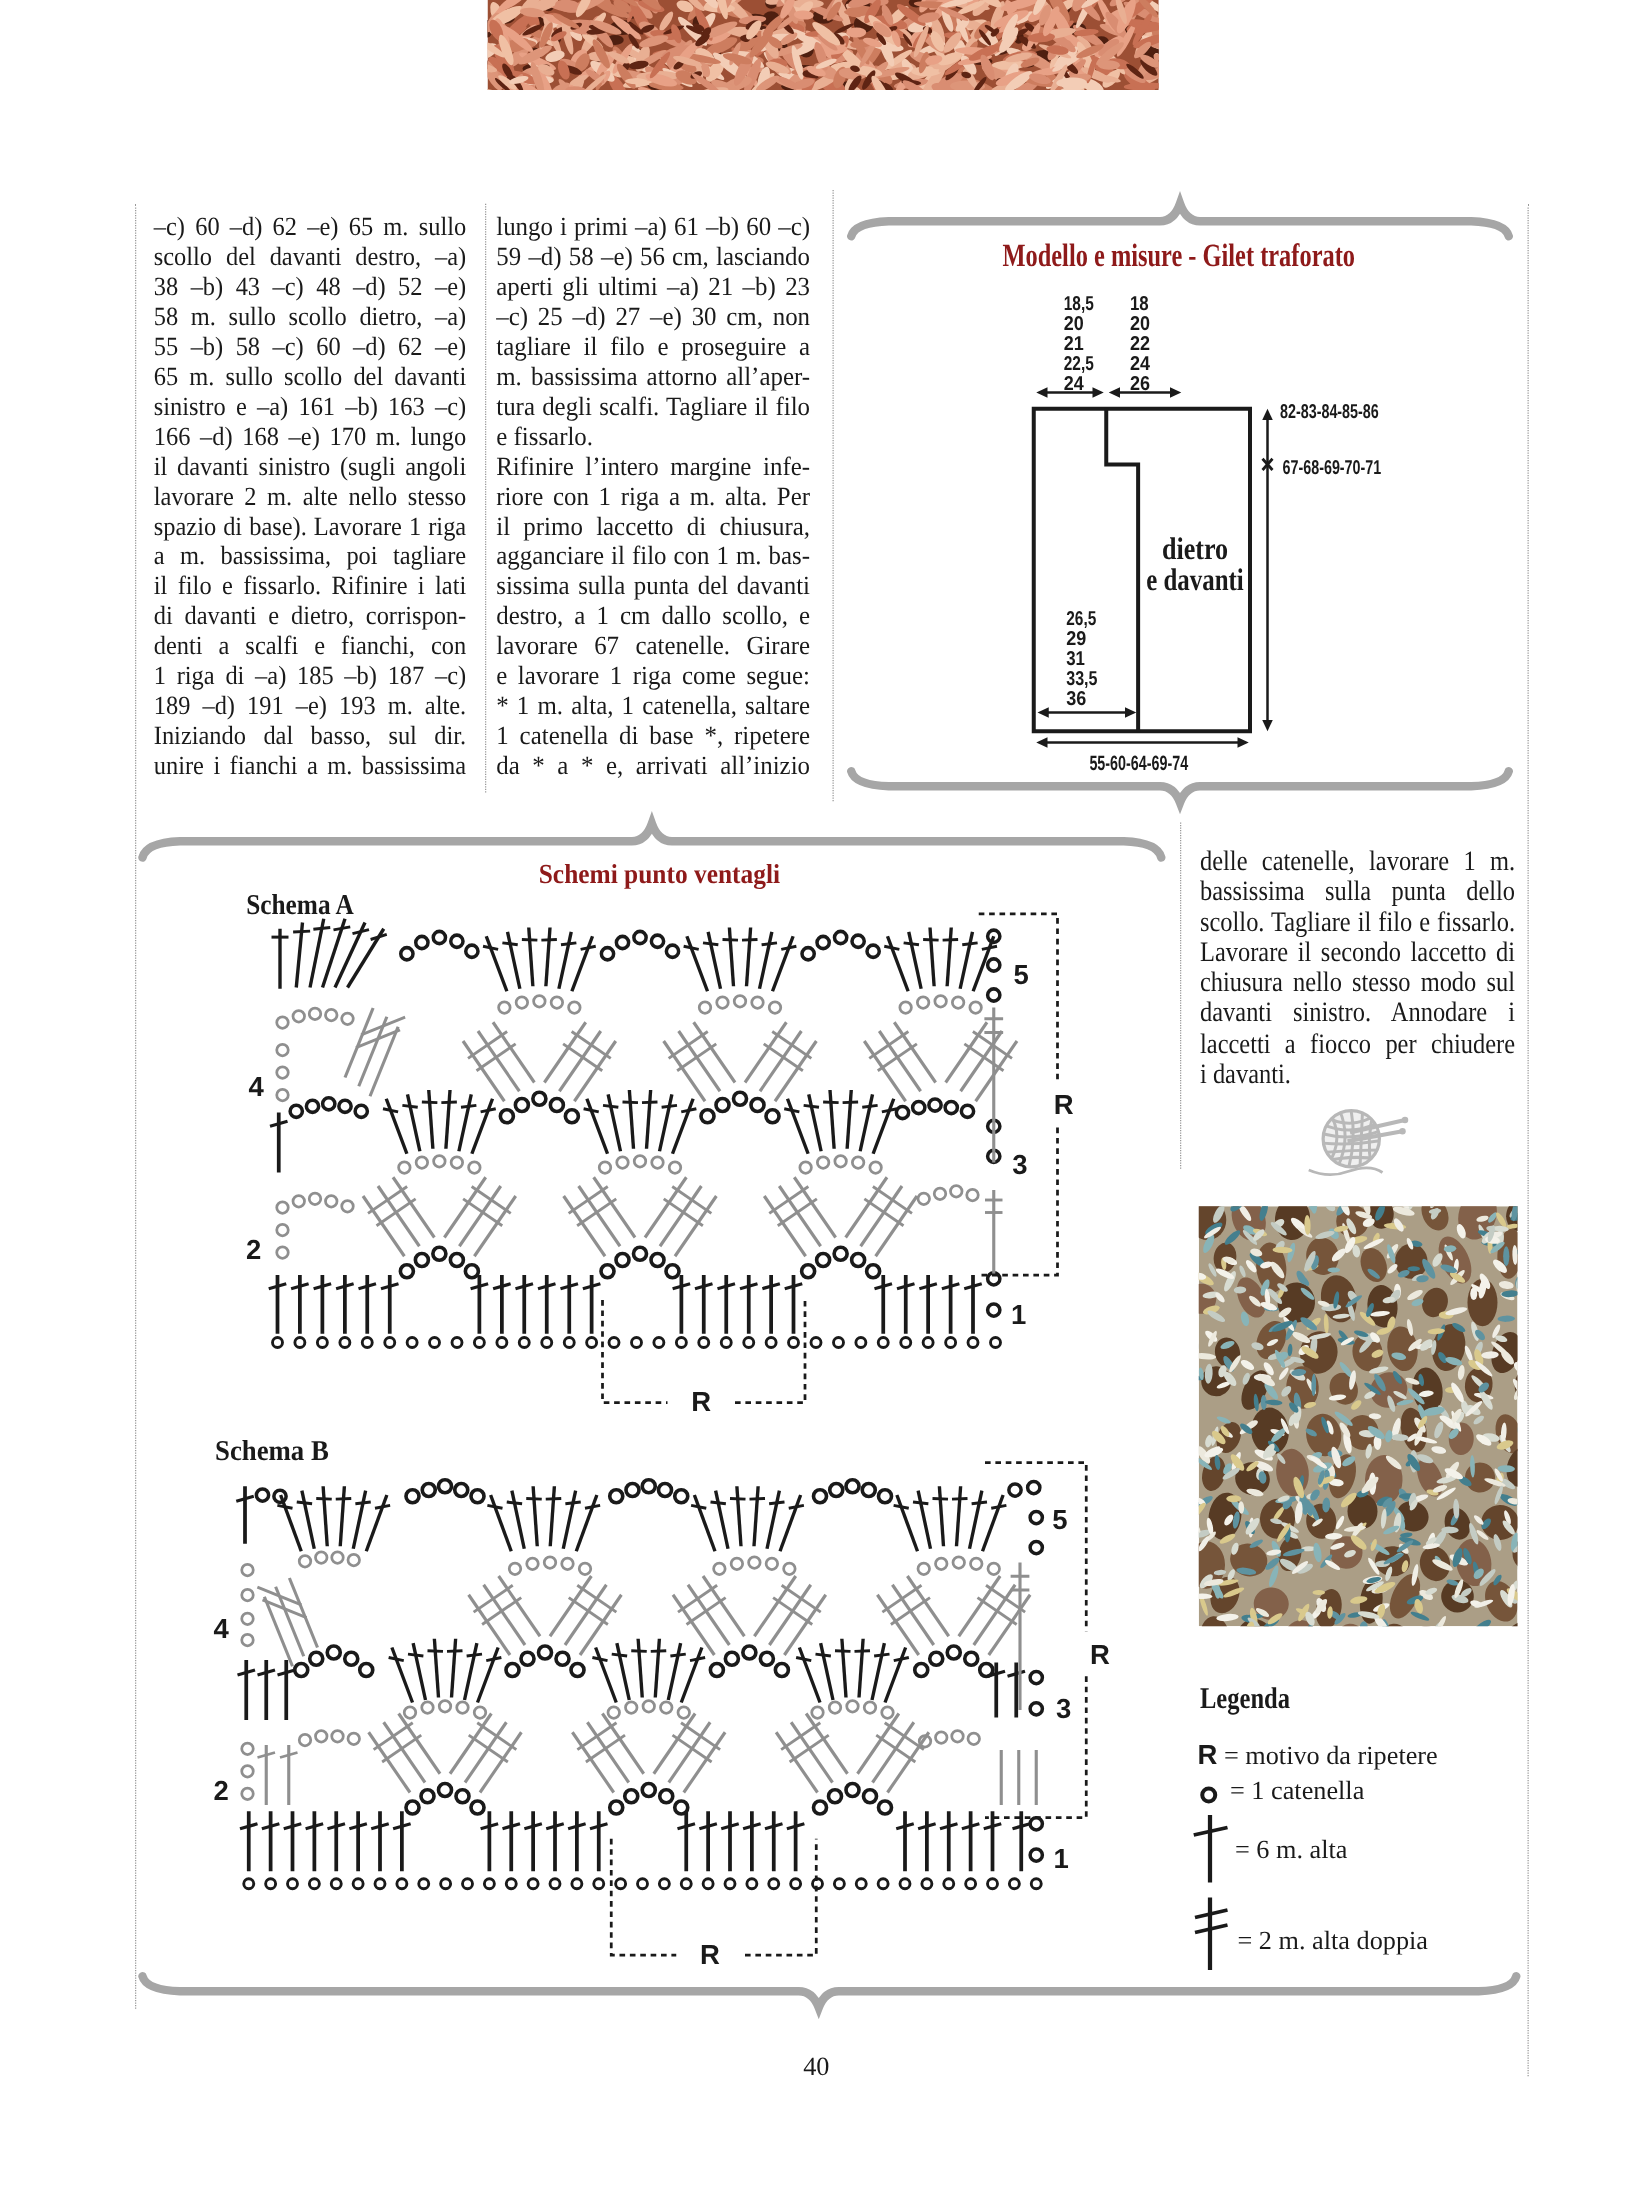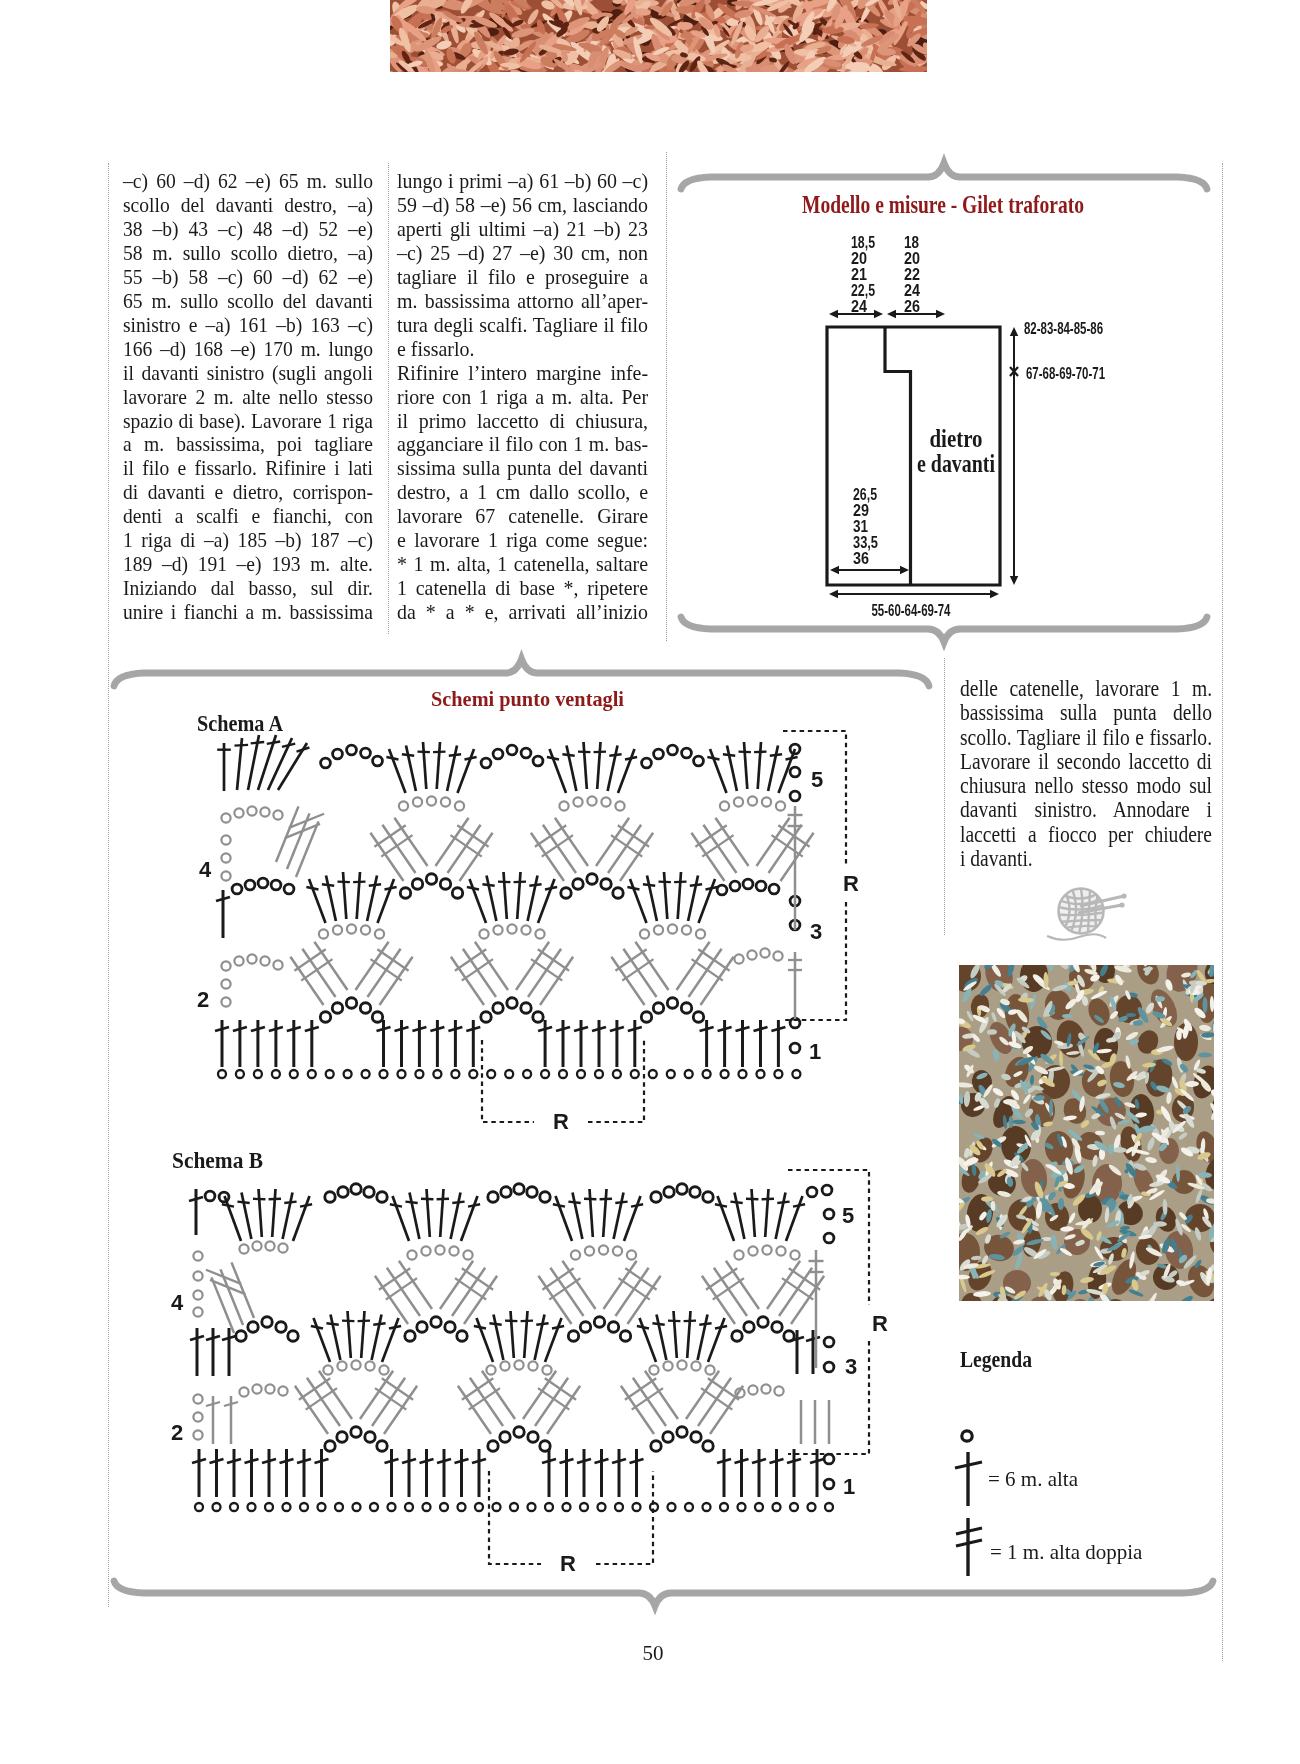--- a/index.html
+++ b/index.html
@@ -1329,22 +1329,26 @@
 <div class="col c3" style="left:960px;top:677px;width:290.1px;line-height:24.3px;transform:scaleX(0.8688)">
       <div>delle catenelle, lavorare 1 m.</div>
       <div>bassissima sulla punta dello</div>
       <div>scollo. Tagliare il filo e fissarlo.</div>
       <div>Lavorare il secondo laccetto di</div>
       <div>chiusura nello stesso modo sul</div>
       <div>davanti sinistro. Annodare i</div>
       <div>laccetti a fiocco per chiudere</div>
       <div class="lst">i davanti.</div>
     </div>
+<div class="gs" style="position:absolute;left:958px;top:1390px;width:270px;font-size:21px;line-height:28px">
+<div><span style="font-family:'Liberation Sans',sans-serif;font-weight:bold;font-size:22px">R</span> = motivo da ripetere</div>
+<div style="margin-left:26px">= 1 catenella</div>
+</div>
 <div class="gs" style="position:absolute;left:988px;top:1467px;font-size:21px">= 6 m. alta</div>
-<div class="gs" style="position:absolute;left:990px;top:1540px;font-size:21px">= 1 m. alta doppia</div>
+<div class="gs" style="position:absolute;left:990px;top:1540px;font-size:21px">= 2 m. alta doppia</div>
 <svg class="ovl" width="1300" height="1764" viewBox="0 0 1300 1764">
       <path d="M681,189 Q684,178 711,177 L928.0,177 Q939.0,177 944.0,163 Q949.0,177 960.0,177 L1177,177 Q1204,178 1207,189" fill="none" stroke="#a6a6a6" stroke-width="6.8" stroke-linecap="round"></path>
       <path d="M681,617 Q684,628 711,629 L928.0,629 Q939.0,629 944.0,642 Q949.0,629 960.0,629 L1177,629 Q1204,628 1207,617" fill="none" stroke="#a6a6a6" stroke-width="6.8" stroke-linecap="round"></path>
       <path d="M114,686 Q117,674 144,673 L505.5,673 Q516.5,673 521.5,659 Q526.5,673 537.5,673 L899,673 Q926,674 929,686" fill="none" stroke="#a6a6a6" stroke-width="6.8" stroke-linecap="round"></path>
       <path d="M114,1581 Q117,1592 144,1593 L639,1593 Q650,1593 655,1606 Q660,1593 671,1593 L1183,1593 Q1210,1592 1213,1581" fill="none" stroke="#a6a6a6" stroke-width="6.8" stroke-linecap="round"></path>
       <path d="M827,327 H1000 V585 H827 Z" fill="none" stroke="#1a1a1a" stroke-width="3.2"></path>
       <path d="M885,327 V371.5 H910.5 V585" fill="none" stroke="#1a1a1a" stroke-width="3.2"></path>
       <text x="851" y="248" font-family="Liberation Sans, sans-serif" font-weight="bold" font-size="16" fill="#1a1a1a" text-anchor="start" textLength="24" lengthAdjust="spacingAndGlyphs">18,5</text>
       <text x="904" y="248" font-family="Liberation Sans, sans-serif" font-weight="bold" font-size="16" fill="#1a1a1a" text-anchor="start" textLength="15" lengthAdjust="spacingAndGlyphs">18</text>
       <text x="851" y="264" font-family="Liberation Sans, sans-serif" font-weight="bold" font-size="16" fill="#1a1a1a" text-anchor="start" textLength="16" lengthAdjust="spacingAndGlyphs">20</text>
@@ -2137,13 +2141,13 @@
       <circle cx="1124" cy="896" r="2.6" fill="#b4bab4"></circle>
       <circle cx="1122" cy="905" r="2.6" fill="#b4bab4"></circle>
       <path d="M1047,936 q16,7 32,1 q17,-6 27,1" fill="none" stroke="#b4bab4" stroke-width="2.2"></path>
       <circle cx="967.0" cy="1436.0" r="5.2" fill="none" stroke="#1a1a1a" stroke-width="3.2"></circle>
       <line x1="968.0" y1="1452.0" x2="968.0" y2="1506.0" stroke="#1a1a1a" stroke-width="3.4"></line>
       <line x1="955.0" y1="1468.0" x2="982.0" y2="1462.0" stroke="#1a1a1a" stroke-width="3.0"></line>
       <line x1="968.0" y1="1518.0" x2="968.0" y2="1576.0" stroke="#1a1a1a" stroke-width="3.4"></line>
       <line x1="956.0" y1="1534.0" x2="982.0" y2="1528.0" stroke="#1a1a1a" stroke-width="3.0"></line>
       <line x1="956.0" y1="1546.0" x2="982.0" y2="1540.0" stroke="#1a1a1a" stroke-width="3.0"></line>
     </svg>
-<div class="gs" style="position:absolute;left:613px;top:1641px;width:80px;text-align:center;font-size:21px">50</div>
+<div class="gs" style="position:absolute;left:613px;top:1641px;width:80px;text-align:center;font-size:21px">40</div>
 </div>
 </body></html>

